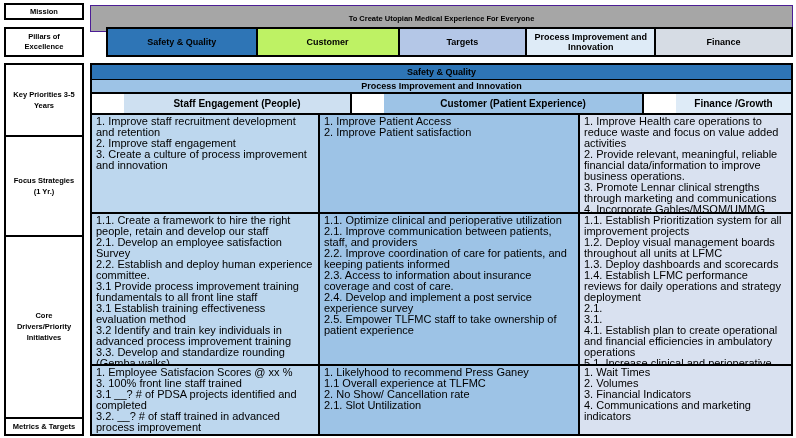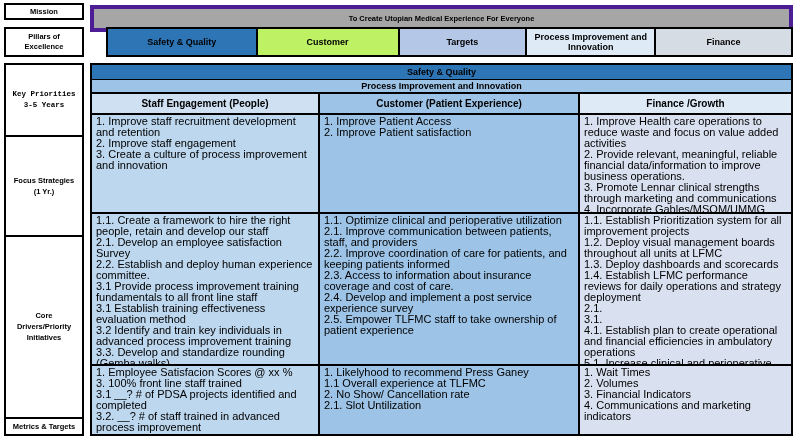--- a/index.html
+++ b/index.html
@@ -12,21 +12,21 @@
     width:80px; flex:0 0 80px; margin-right:6px;
     border:2px solid #000; background:#fff;
     display:flex; align-items:center; justify-content:center; text-align:center;
     font-weight:bold; font-size:7.5px; line-height:1.3; padding:1px 4px;
   }
 
   
   .mission-row { height:17px; margin-bottom:7px; }
   .mission-row .label-box { height:17px; }
   .mission-bar {
-    flex:1; height:27px; margin-top:2px; border:4px solid #4c1d95;
+    flex:1; height:27px; margin-top:2px; border:1px solid #4c1d95;
     display:flex; align-items:center; justify-content:center;
     font-weight:bold; font-size:7.5px;
   }
 
   
   .pillars-row { height:30px; margin-bottom:6px;gap:16px; }
   .pillars { flex:1; display:flex; }
   .pillar {
     border:2px solid #000; border-left:none;
     display:flex; align-items:center; justify-content:center; text-align:center;
@@ -39,21 +39,21 @@
   .labels-col {
     width:80px; flex:0 0 80px; margin-right:6px;
     border:2px solid #000; background:#fff;
     display:flex; flex-direction:column;
   }
   .label-sec {
     display:flex; align-items:center; justify-content:center; text-align:center;
     font-weight:bold; font-size:7.5px; line-height:1.5; padding:2px 4px;
     border-bottom:2px solid #000;
   }
-  .sec-kp { height:73px;font-family:Liberation Mono, monospace; }
+  .sec-kp { height:73px; }
   .sec-focus { height:101px; }
   .sec-core { height:184px; }
   .sec-metrics { flex:1; border-bottom:none; }
 
   .table-wrap { flex:1; display:flex; flex-direction:column; }
   .grid { flex:1; border:2px solid #000; display:flex; flex-direction:column; background:#fff; }
   .banner {
     display:flex; align-items:center; justify-content:center;
     font-weight:bold; font-size:9px;
   }
@@ -63,21 +63,21 @@
   .hrow.headers { height:21px; }
   .hrow.focus { height:99px; }
   .hrow.core { height:152px; }
   .hrow.metrics { flex:1; border-bottom:none; }
   .c { overflow:hidden; }
   .c1 { width:228px; flex:0 0 228px; border-right:2px solid #000; }
   .c2 { width:260px; flex:0 0 260px; border-right:2px solid #000; }
   .c3 { flex:1; }
   .hcell {
     display:flex; align-items:center; justify-content:center; text-align:center;
-    font-weight:bold; font-size:10px;
+    font-weight:bold; font-size:10px;margin-left:32px;
   }
   .cell {
     font-size:11px; line-height:11px; padding:1px 3px 1px 4px;
     white-space:pre-line;
   }
   .bottom-line { height:3px; margin-top:2px; }
 </style>
 </head>
 <body>
 

